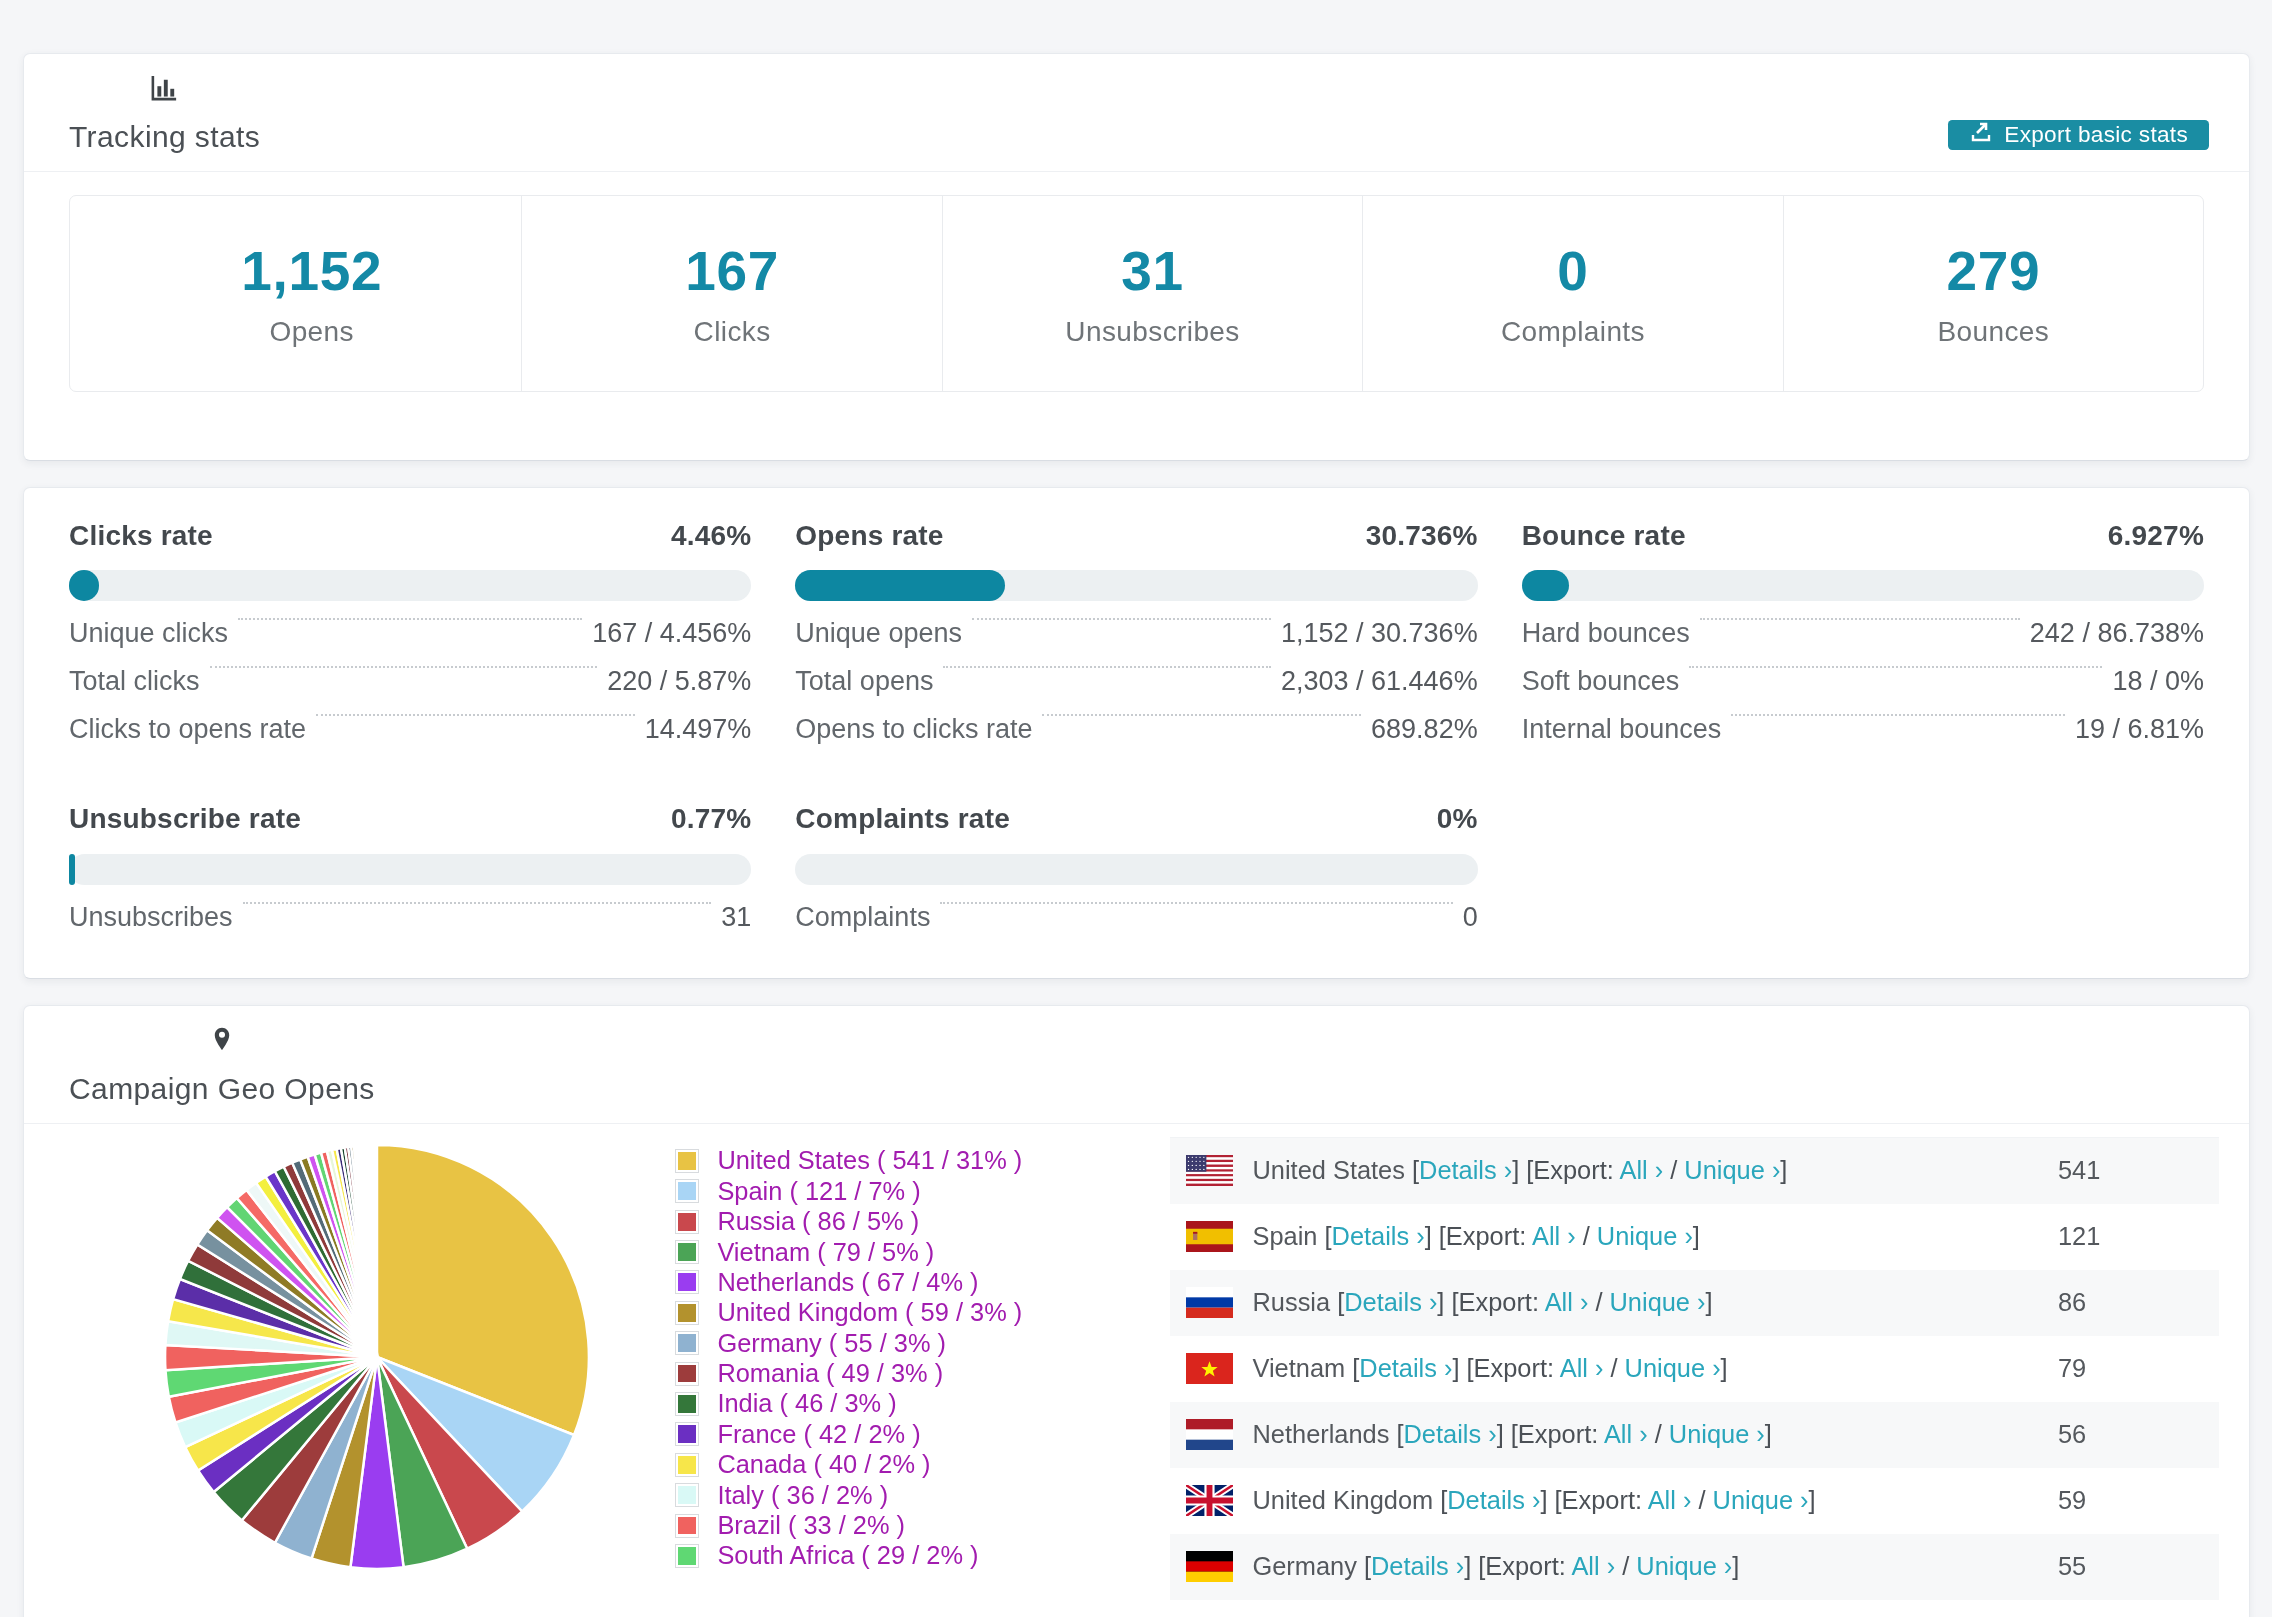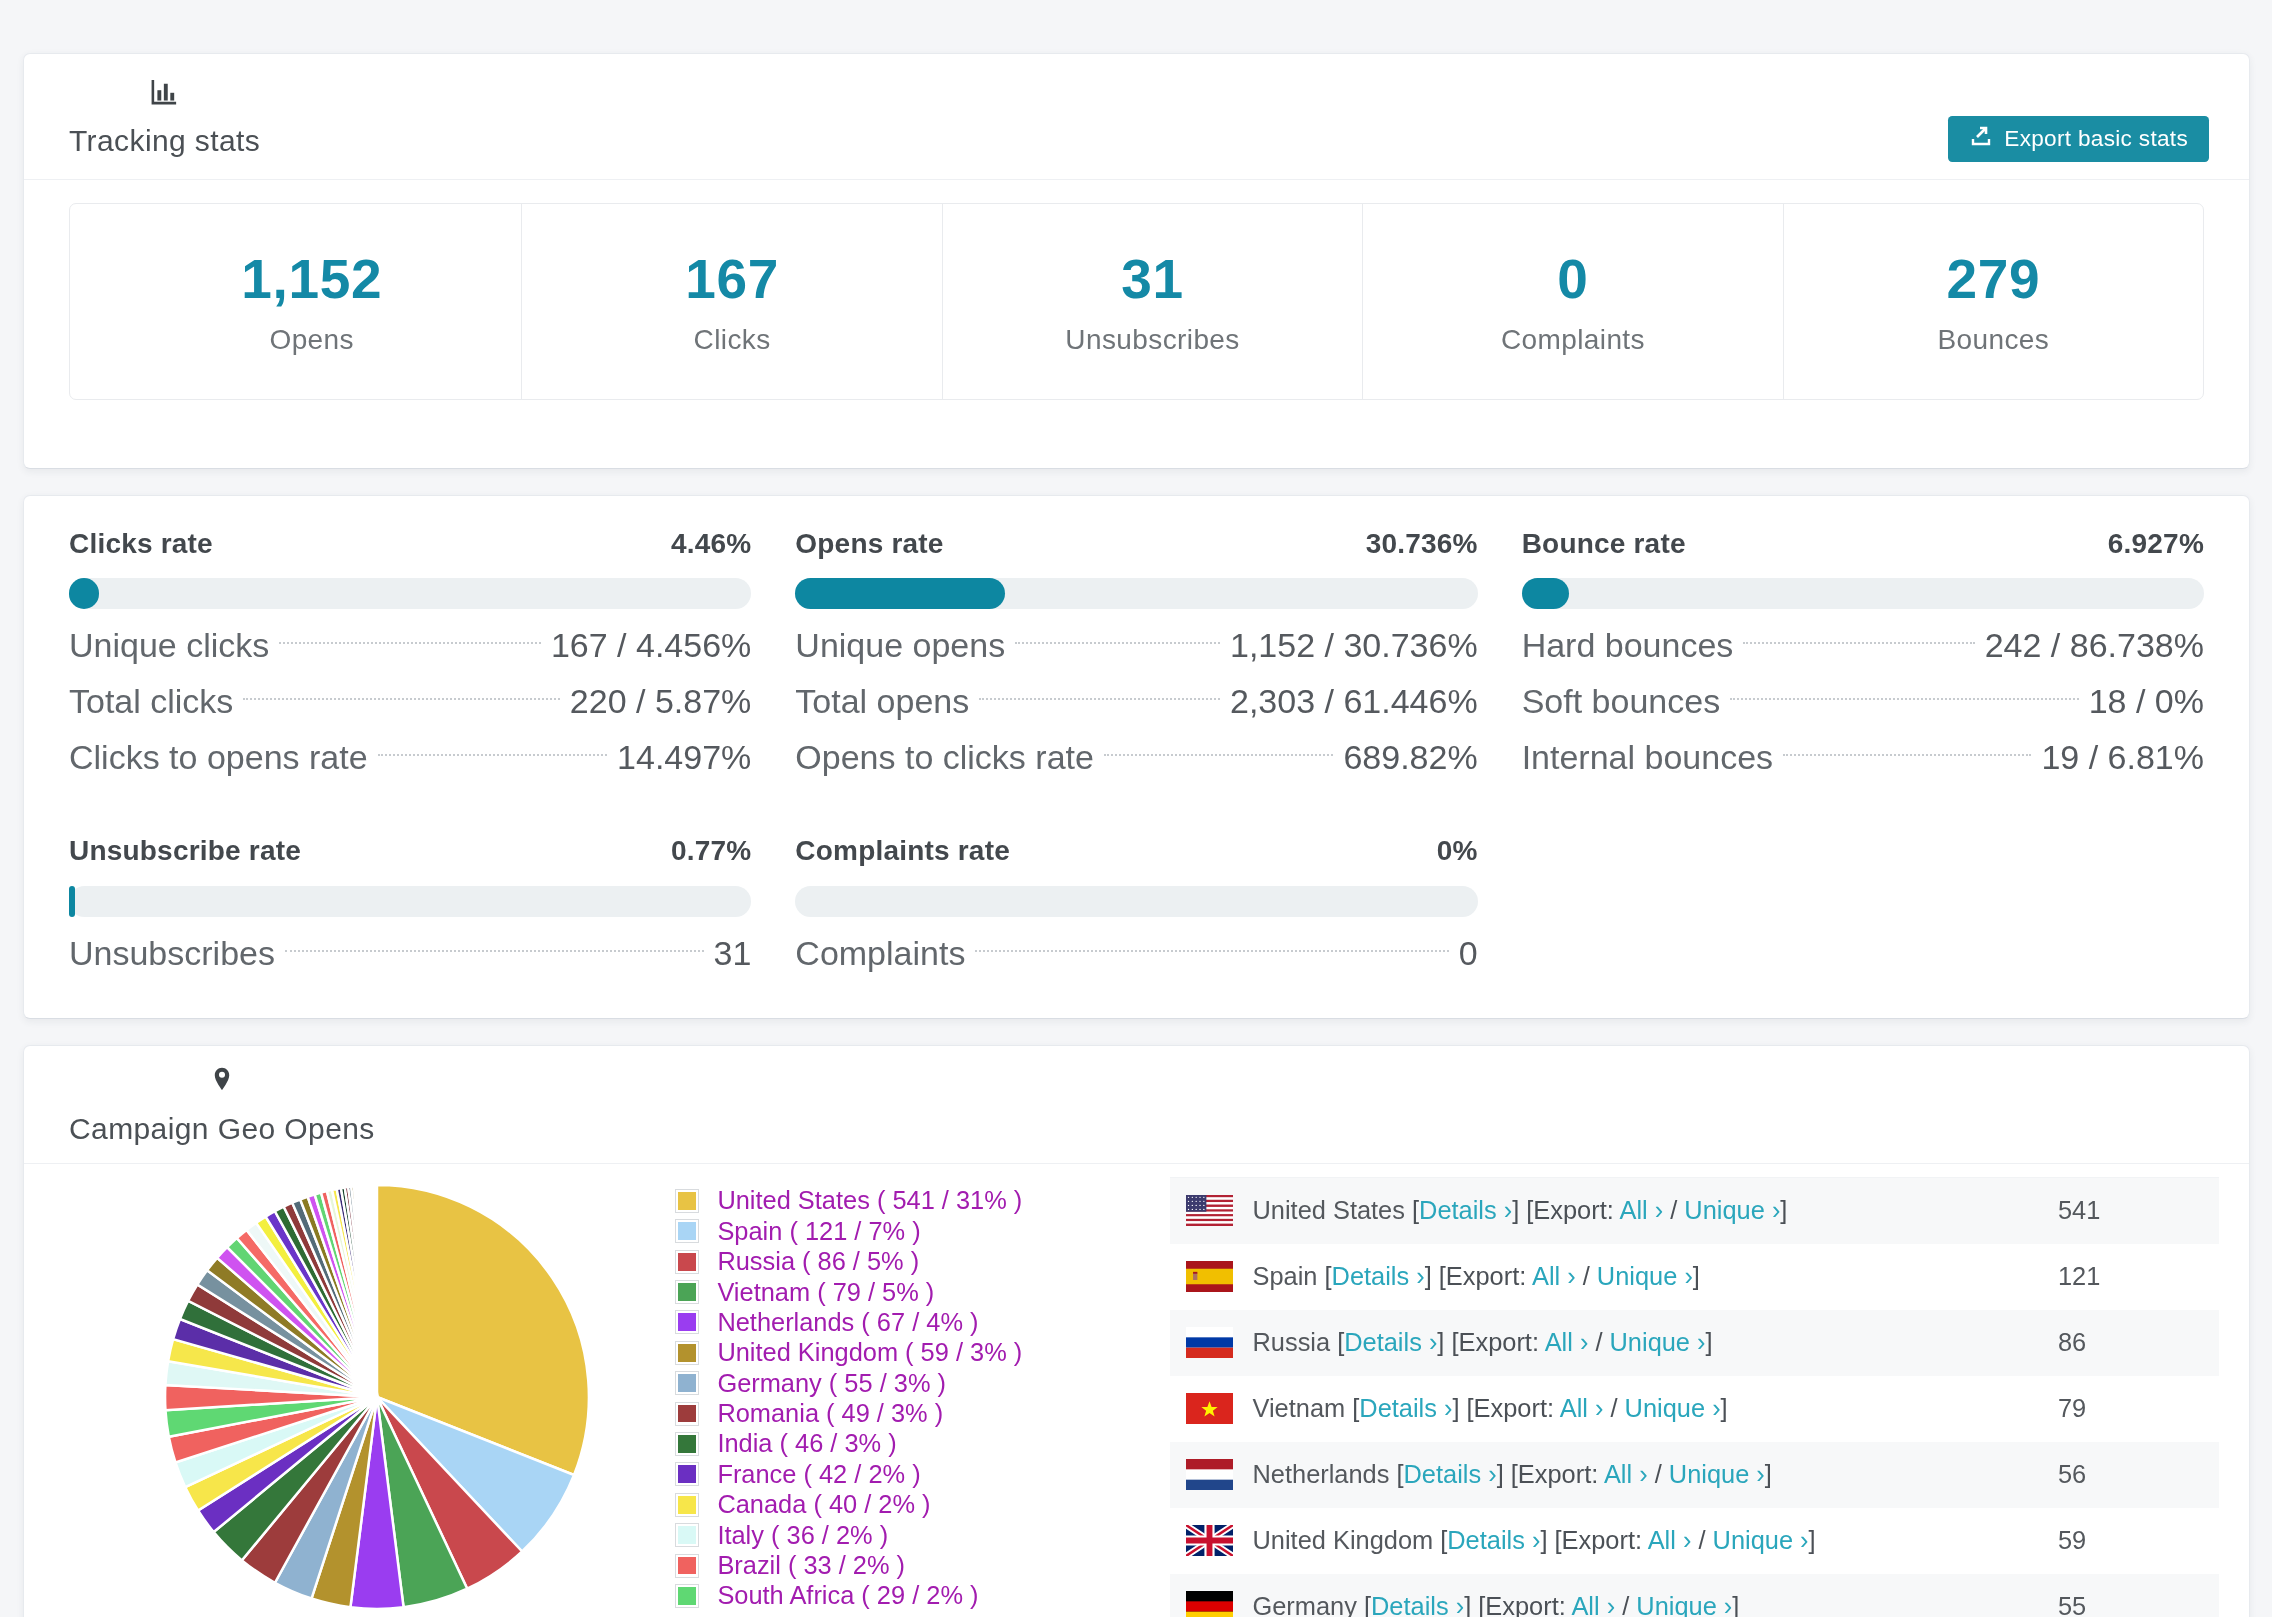--- a/index.html
+++ b/index.html
@@ -5,38 +5,38 @@
   html,body{margin:0;padding:0;width:2273px;height:1618px;overflow:hidden;
     background:#f5f6f8;font-family:"Liberation Sans",sans-serif;color:#55595e;}
   .page{padding:53px 23px 0;}
   .card{background:#fff;border:0.7px solid #e7eaee;border-bottom:1.4px solid #d9dde3;
     border-radius:7px;box-shadow:0 2.8px 7px rgba(60,70,90,.07);margin-bottom:26px;}
   .card-head{display:flex;justify-content:space-between;align-items:center;
     padding:18.4px 40px 17px 45px;border-bottom:1.4px solid #eef0f3;}
   .card-title{display:flex;align-items:center;gap:17px;font-size:30px;color:#4b5055;letter-spacing:0.4px;flex-direction:column;}
   .card-title svg{display:block;}
   .btn-teal{display:flex;align-items:center;gap:11.3px;background:#1a8da3;color:#fff;
-    font-size:22.6px;padding:8px 21px;border:none;border-radius:4.2px;cursor:pointer;
+    font-size:22.6px;padding:0 21px;border:none;border-radius:4.2px;cursor:pointer;
     font-family:"Liberation Sans",sans-serif;letter-spacing:0.3px;margin-top:44px;}
   
   .stats-row{display:flex;margin:22.6px 45px 68px;border:1.4px solid #e9ebee;border-radius:7px;padding-left:32px;}
   .stat-box{flex:1;height:195px;display:flex;flex-direction:column;align-items:center;
     justify-content:center;gap:12.7px;border-left:1.4px solid #e9ebee;}
   .stat-box:first-child{border-left:none;}
   .stat-num{font-size:55px;font-weight:700;color:#1489a6;letter-spacing:0.7px;}
   .stat-lbl{font-size:28px;color:#6f7478;letter-spacing:0.4px;}
   
   .rates-grid{display:grid;grid-template-columns:repeat(3,1fr);column-gap:44px;row-gap:58px;
     padding:32px 45px 45px;}
   .rate-head{display:flex;justify-content:space-between;align-items:baseline;
     font-size:28px;font-weight:700;color:#43484d;letter-spacing:0.2px;}
   .bar{margin-top:18.4px;height:31px;background:#ecf0f2;border-radius:15.5px;}
   .bar-fill{height:100%;background:#0d87a1;border-radius:15.5px;}
   .srows{margin-top:15.5px;}
-  .srow{display:flex;align-items:center;margin-top:17px;font-size:34px;color:#62676c;}
+  .srow{display:flex;align-items:flex-start;margin-top:17px;font-size:27px;color:#62676c;}
   .srow .leader{flex:1;border-bottom:2.1px dotted #c7cbcf;margin:0 10px 5px;}
   .srow .val{color:#55595e;white-space:nowrap;}
   
   .geo-body{display:flex;align-items:flex-start;padding:12.7px 30px 56px 45px;}
   .pie-wrap{width:438px;flex:none;margin:1.4px 0 0 89px;}
   .legend{flex:none;width:392px;margin:11.3px 0 0 79px;}
   .legend-item{display:flex;align-items:center;height:25.4px;margin-bottom:5px;
     font-size:25.4px;color:#a21caf;white-space:nowrap;}
   .swatch{width:24px;height:24px;box-sizing:border-box;border:1.4px solid #d8dbde;
     background:#fff;padding:2.1px;margin-right:18.4px;flex:none;}

